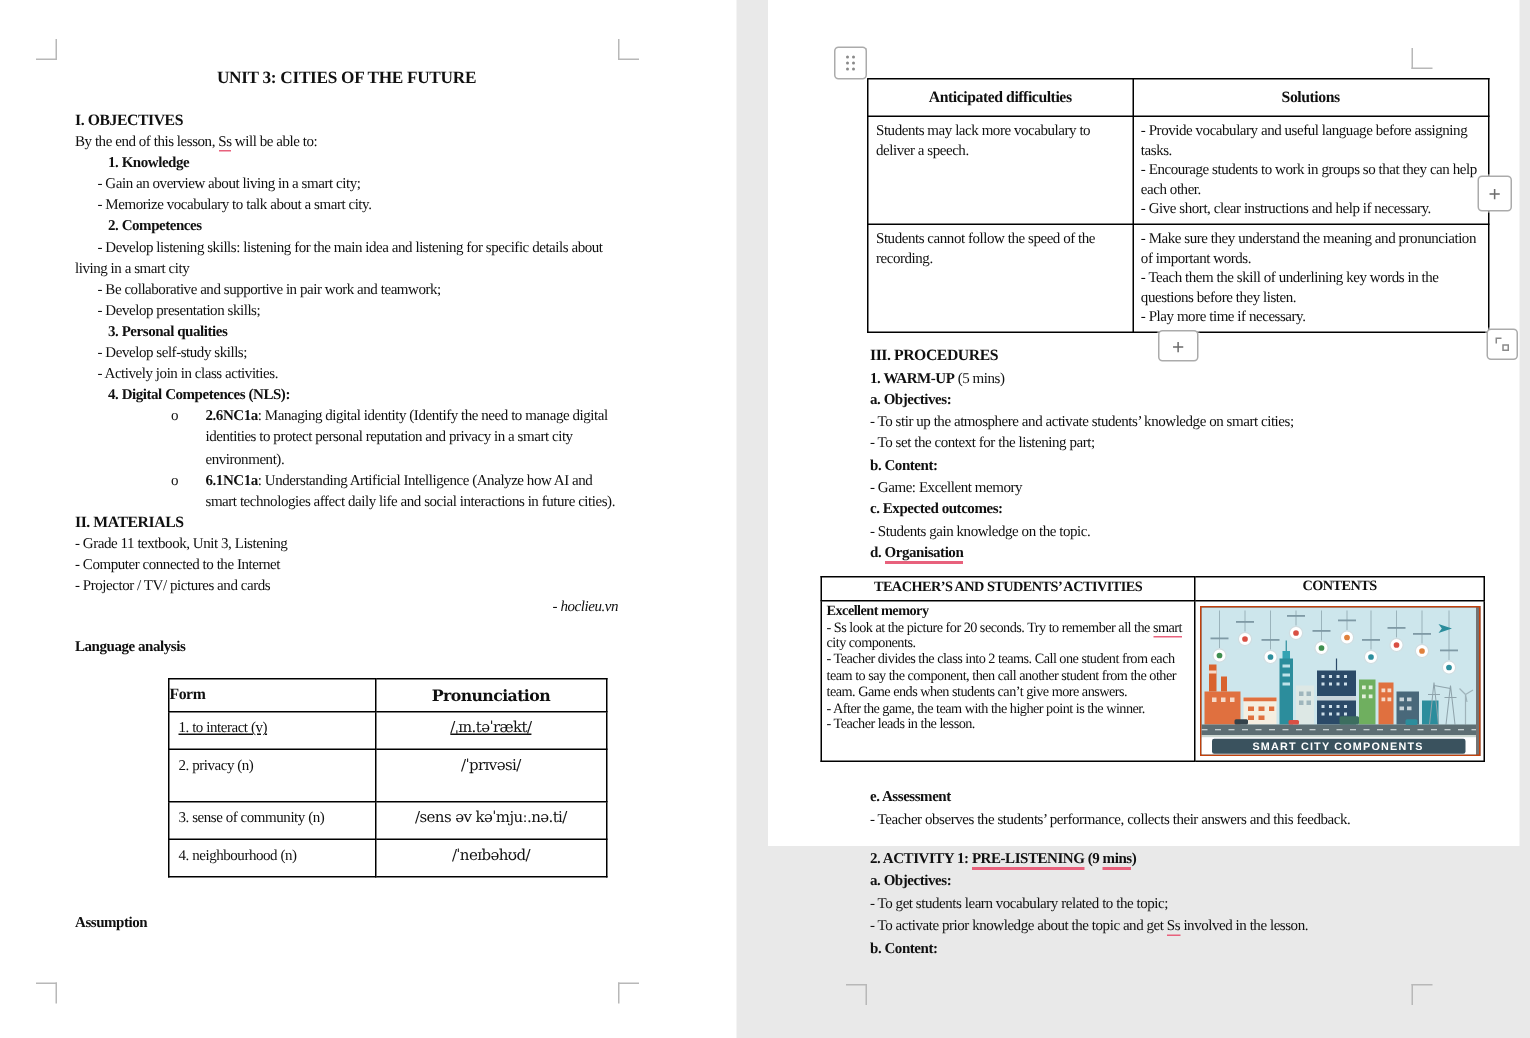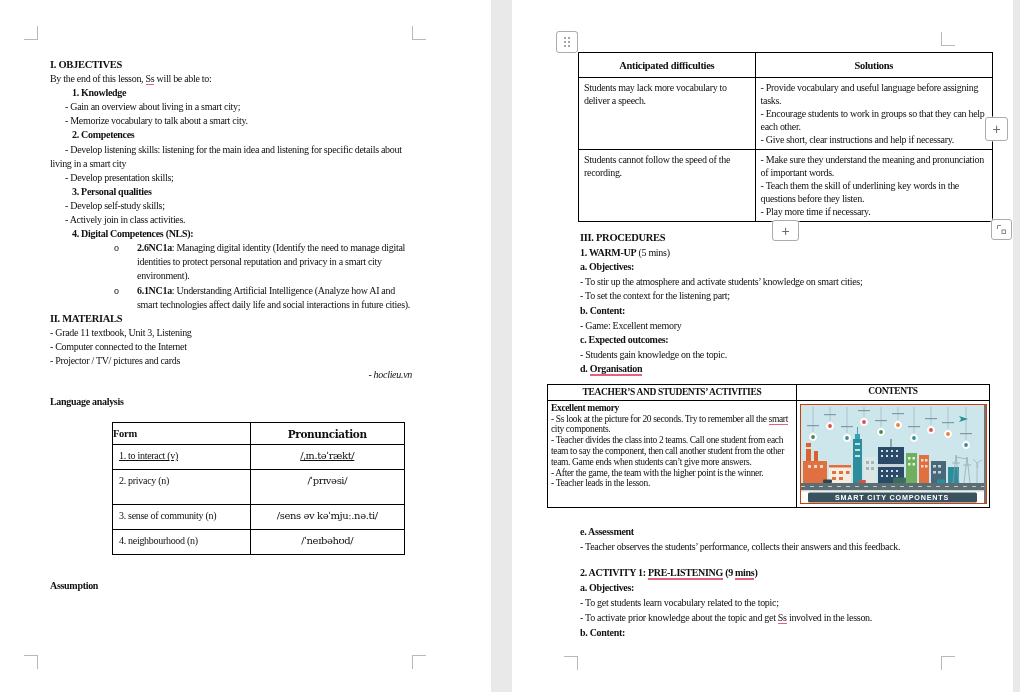--- a/index.html
+++ b/index.html
@@ -2,21 +2,21 @@
 <html><head>
 <meta charset="utf-8">
 <style>
   * { box-sizing: border-box; margin: 0; padding: 0; }
   html,body { width:1020px; height:692px; }
   body { background:#e9e9e9; font-family:"Liberation Serif","DejaVu Serif",serif; }
   .stage { position:relative; width:1020px; height:692px; overflow:hidden; background:#e9e9e9; }
 
   .page { position:absolute; top:0; background:#fff; }
   .page-l { left:0; width:491px; height:692px; }
-  .page-r { left:512px; width:501px; height:692px; }
+  .page-r { left:512px; width:501px; height:564px; }
 
   
   .crop { position:absolute; width:14px; height:14px; border:0 solid #b8b8b8; }
   .crop.tl { border-right-width:1px; border-bottom-width:1px; }
   .crop.tr { border-left-width:1px;  border-bottom-width:1px; }
   .crop.bl { border-right-width:1px; border-top-width:1px; }
   .crop.br { border-left-width:1px;  border-top-width:1px; }
 
   p { margin:0; }
   .b { font-weight:bold; }
@@ -88,30 +88,32 @@
 
 <div class="stage">
 
   <div class="page page-l">
     <div class="crop tl" style="left:24px;top:26px;"></div>
     <div class="crop tr" style="left:412px;top:26px;"></div>
     <div class="crop bl" style="left:24px;top:655px;"></div>
     <div class="crop br" style="left:412px;top:655px;"></div>
 
     <div class="flow-l">
+      <p class="title-line">UNIT 3: CITIES OF THE FUTURE</p>
 
       <p class="sec-head mt14">I. OBJECTIVES</p>
       <p><span>By the end of this lesson, </span><span class="spell-thin">Ss</span><span> will be able to:</span></p>
 
       <p class="b ind2">1. Knowledge</p>
       <p class="ind1">- Gain an overview about living in a smart city;</p>
       <p class="ind1">- Memorize vocabulary to talk about a smart city.</p>
 
       <p class="b ind2">2. Competences</p>
       <p class="ind1">- Develop listening skills: listening for the main idea and listening for specific details about living in a smart city</p>
+      <p class="ind1">- Be collaborative and supportive in pair work and teamwork;</p>
       <p class="ind1">- Develop presentation skills;</p>
 
       <p class="b ind2">3. Personal qualities</p>
       <p class="ind1">- Develop self-study skills;</p>
       <p class="ind1">- Actively join in class activities.</p>
 
       <p class="b ind2">4. Digital Competences (NLS):</p>
       <p class="oitem"><span class="obullet">o</span><span class="b">2.6NC1a</span><span>: Managing digital identity (Identify the need to manage digital identities to protect personal reputation and privacy in a smart city environment).</span></p>
       <p class="oitem"><span class="obullet">o</span><span class="b">6.1NC1a</span><span>: Understanding Artificial Intelligence (Analyze how AI and smart technologies affect daily life and social interactions in future cities).</span></p>
 

